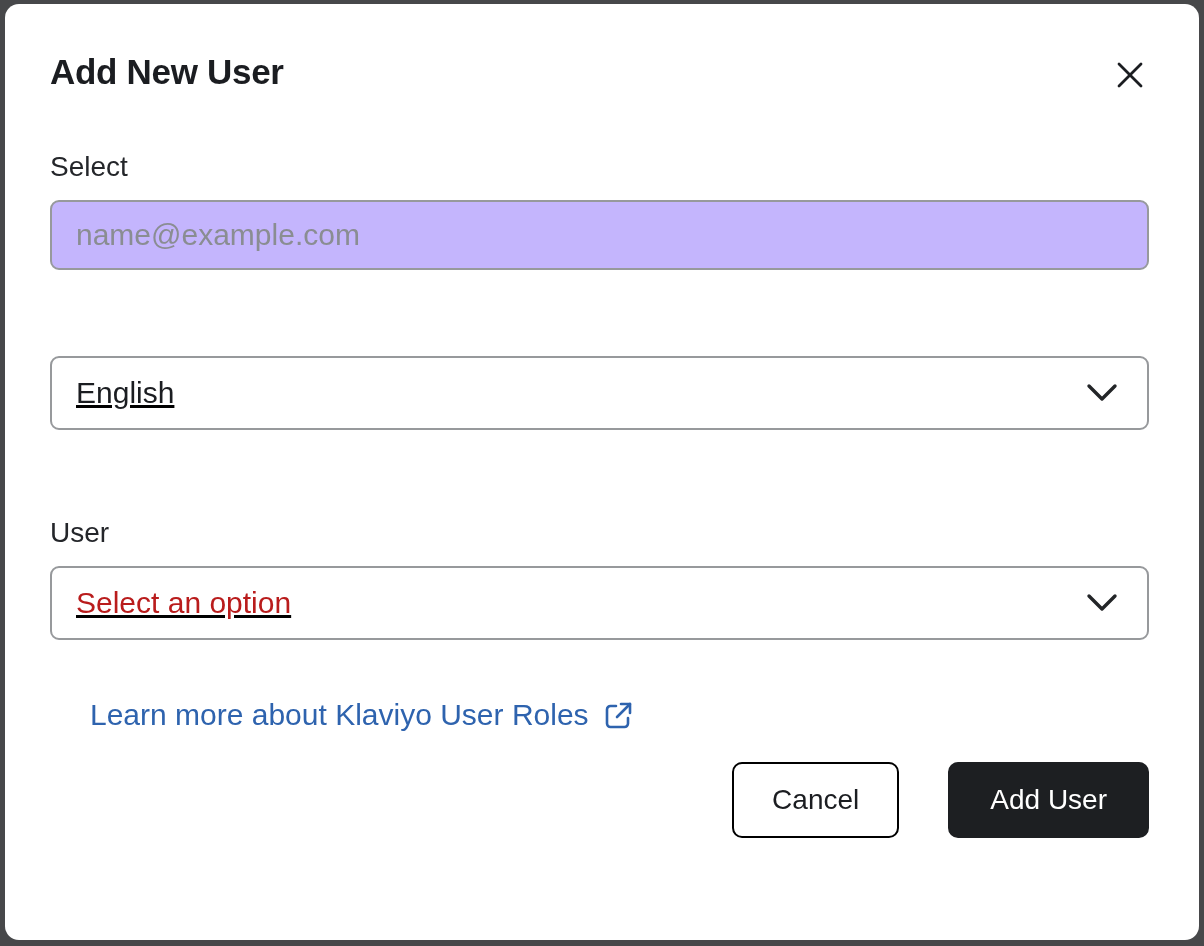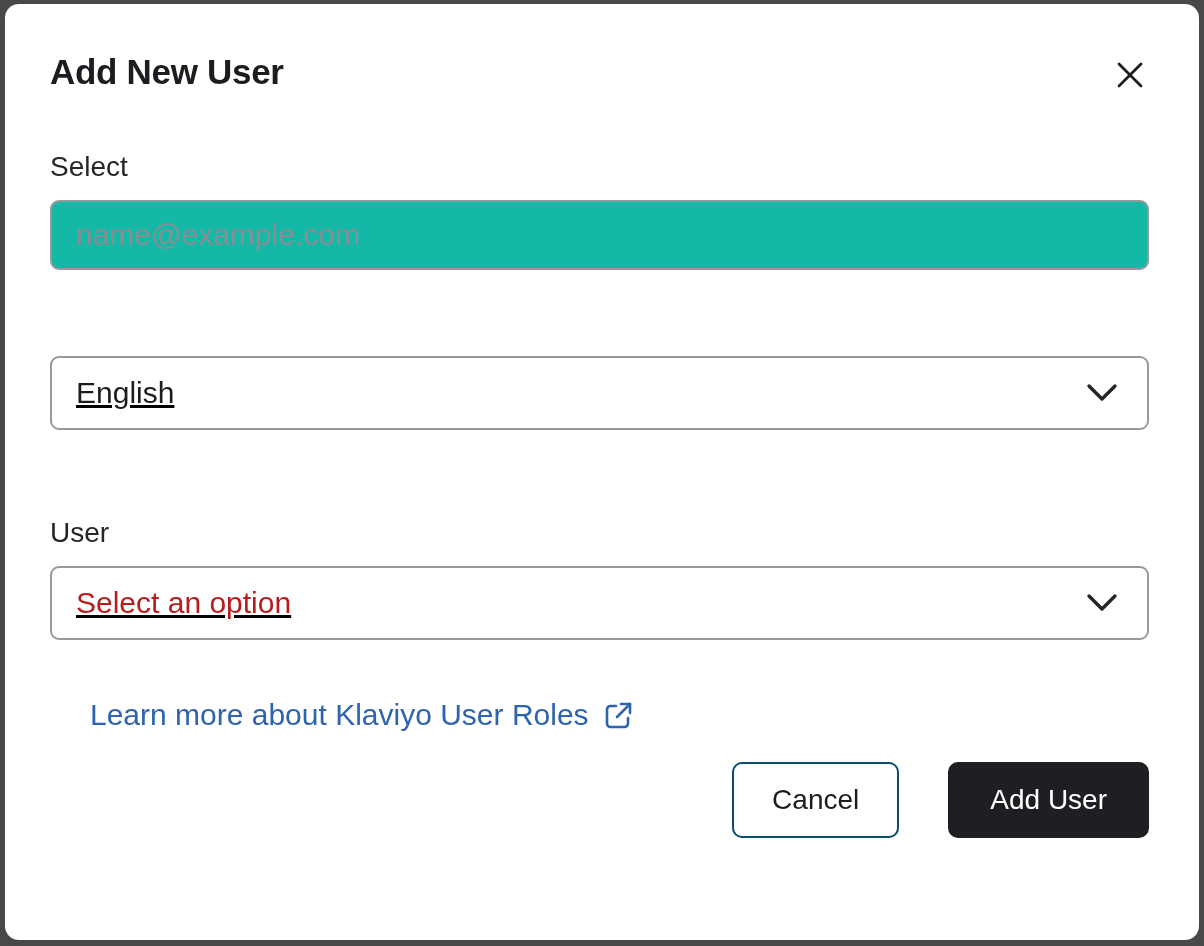--- a/index.html
+++ b/index.html
@@ -49,21 +49,21 @@
   .text-input {
     width: 100%;
     height: 70px;
     border: 2px solid #97999c;
     border-radius: 9px;
     padding: 0 24px;
     font-size: 30px;
     font-family: "Liberation Sans", sans-serif;
     color: #1b1d21;
     outline: none;
-    background: #14b8a6;
+    background: #c4b5fd;
   }
   .text-input::placeholder { color: #8a8d92; opacity: 1; }
   .select-trigger {
     position: relative;
     width: 100%;
     height: 74px;
     border: 2px solid #97999c;
     border-radius: 9px;
     background: #ffffff;
     display: flex;
@@ -107,21 +107,21 @@
     border-radius: 10px;
     font-size: 28px;
     font-family: "Liberation Sans", sans-serif;
     cursor: pointer;
     display: inline-flex;
     align-items: center;
     justify-content: center;
   }
   .btn-cancel {
     background: #ffffff;
-    border: 2px solid #0c4a6e;
+    border: 2px solid #000000;
     color: #1b1d21;
     padding: 0 38px;
   }
   .btn-primary {
     background: #1d1f22;
     border: 2px solid #1d1f22;
     color: #ffffff;
     padding: 0 40px;
     margin-left: 23px;
   }

